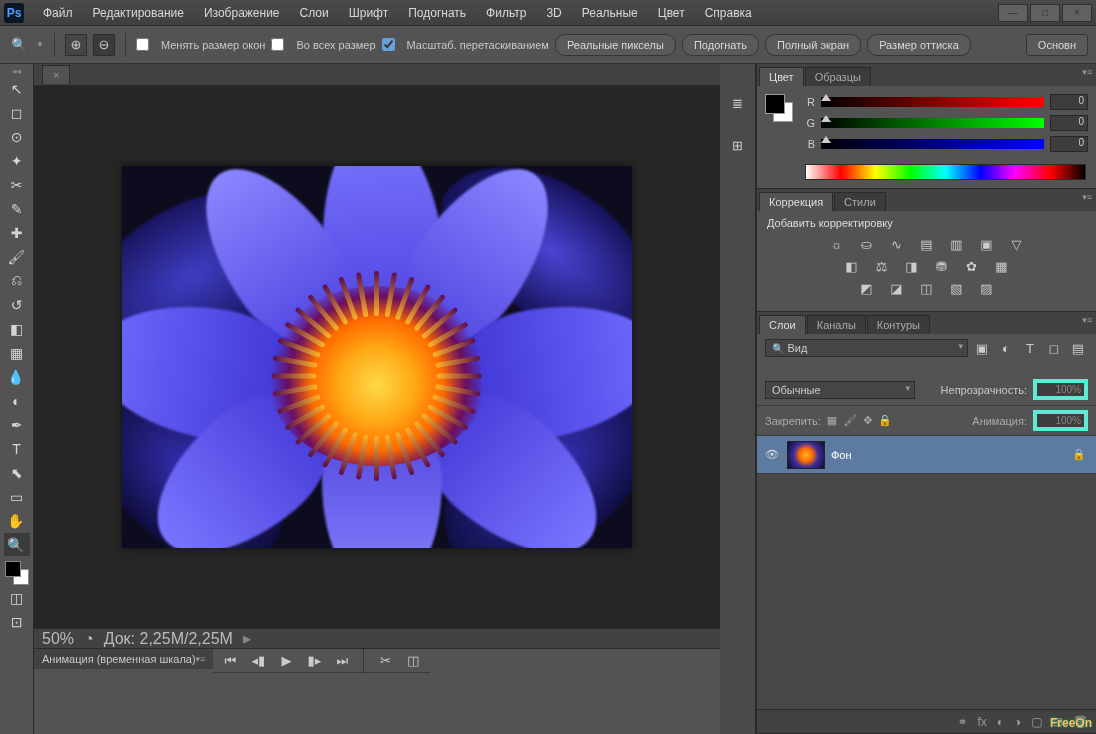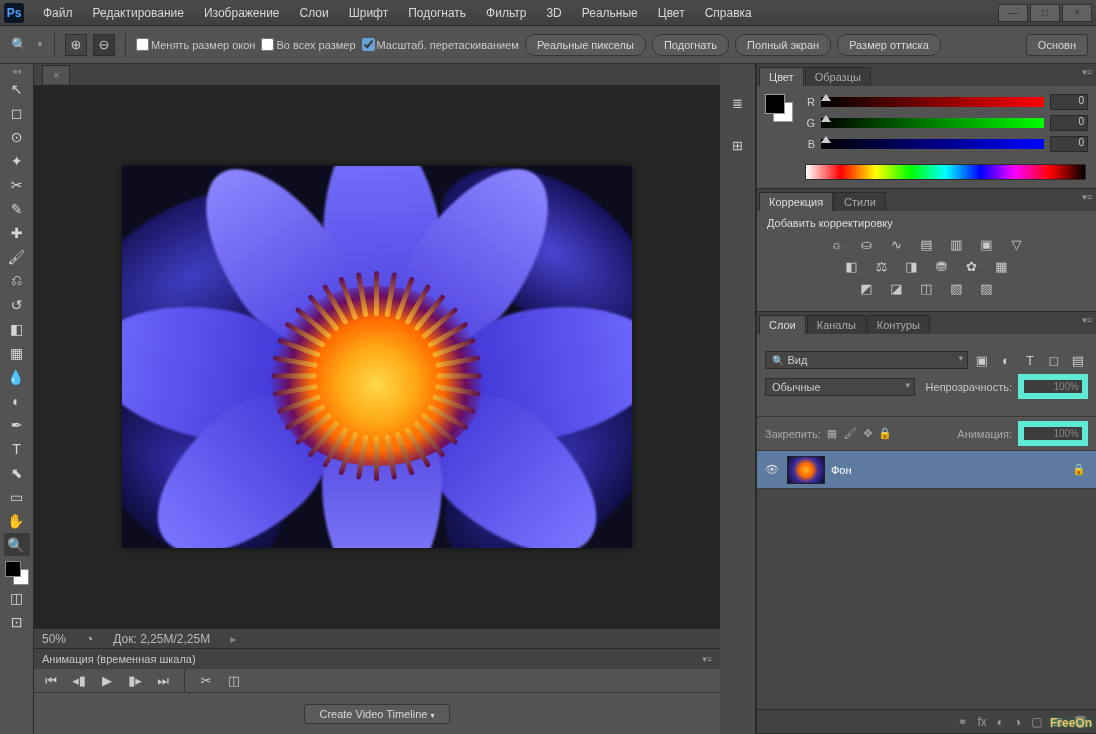--- a/index.html
+++ b/index.html
@@ -7,40 +7,40 @@
 .titlebar { height:26px; background:linear-gradient(#4b4b4b,#3f3f3f); display:flex; align-items:center; padding:0 4px; border-bottom:1px solid #2a2a2a; }
 .ps-logo { width:20px; height:20px; background:#0b1726; color:#4fa3ff; font-weight:bold; font-size:12px; display:flex; align-items:center; justify-content:center; border-radius:3px; margin-right:10px; }
 .menu { display:flex; gap:2px; }
 .menu-item { padding:3px 9px; font-size:12px; color:#d8d8d8; cursor:pointer; }
 .win-controls { margin-left:auto; display:flex; gap:2px; }
 .win-btn { width:30px; height:18px; background:#616161; border:1px solid #2f2f2f; display:flex; align-items:center; justify-content:center; font-size:10px; color:#333; cursor:pointer; }
 .options-bar { height:38px; background:#535353; border-bottom:1px solid #313131; display:flex; align-items:center; padding:0 8px; gap:6px; }
 .ico { width:22px; height:22px; display:flex; align-items:center; justify-content:center; font-size:13px; color:#ccc; cursor:pointer; border:1px solid transparent; }
 .ico.boxed { background:#454545; border:1px solid #2d2d2d; }
 .sep { width:1px; height:24px; background:#363636; margin:0 4px; }
-.chk { display:flex; align-items:center; gap:2px; font-size:11px; color:#c8c8c8; cursor:pointer; }
+.chk { display:flex; align-items:center; gap:12px; font-size:11px; color:#c8c8c8; cursor:pointer; }
 .chk input { accent-color:#6aa0d8; }
 .btn { background:#5a5a5a; border:1px solid #353535; padding:4px 11px; font-size:11px; color:#d8d8d8; border-radius:10px; cursor:pointer; }
 .main { display:flex; height:calc(100% - 64px); }
 .tools { width:34px; background:#535353; border-right:1px solid #2a2a2a; display:flex; flex-direction:column; align-items:center; padding-top:2px; gap:1px; }
 .tool { width:26px; height:23px; display:flex; align-items:center; justify-content:center; color:#d5d5d5; cursor:pointer; font-size:14px; }
 .color-swatch { width:24px; height:24px; position:relative; margin-top:4px; }
 .fg-sw { width:16px; height:16px; background:#000; border:1px solid #888; position:absolute; top:0; left:0; z-index:2; }
 .bg-sw { width:16px; height:16px; background:#fff; border:1px solid #888; position:absolute; bottom:0; right:0; }
 .doc-area { flex:1; background:#3a3a3a; display:flex; flex-direction:column; min-width:0; }
 .tab-bar { height:22px; background:#424242; display:flex; align-items:center; padding-left:8px; border-bottom:1px solid #2a2a2a; }
 .doc-tab { background:#525252; padding:3px 10px; font-size:11px; color:#ccc; border:1px solid #2a2a2a; border-bottom:none; display:flex; align-items:center; gap:6px; cursor:pointer; }
 .doc-tab span.x { font-size:11px; color:#999; }
 .canvas-wrap { flex:1; background:#262626; display:flex; align-items:center; justify-content:center; position:relative; overflow:hidden; }
 .photo { width:510px; height:382px; background:#0d0c1e; position:relative; overflow:hidden; box-shadow:0 0 8px rgba(0,0,0,.6); }
 .petal { position:absolute; border-radius:50% 50% 50% 50% / 60% 60% 40% 40%; filter:blur(1px); }
 .center-glow { position:absolute; width:220px; height:180px; left:145px; top:120px; background:radial-gradient(circle at 50% 55%, #ffd94a 0%, #ffa915 25%, #ff6b00 45%, #6b0e5e 60%, transparent 72%); border-radius:50%; }
 .stamen { position:absolute; width:5px; height:45px; background:linear-gradient(#5a0e4e,#ffb327); transform-origin:bottom center; border-radius:3px; }
-.status-bar { height:20px; background:#424242; border-top:1px solid #2a2a2a; display:flex; align-items:center; padding:0 8px; gap:20px; font-size:12px; color:#bbb; }
-.timeline { height:86px; background:#535353; border-top:1px solid #2a2a2a; display:flex; flex-direction:column; }
+.status-bar { height:20px; background:#424242; border-top:1px solid #2a2a2a; display:flex; align-items:center; padding:0 8px; gap:10px; font-size:16px; color:#bbb; }
+.timeline { height:86px; background:#535353; border-top:1px solid #2a2a2a; display:flex; }
 .tl-header { height:20px; background:#424242; display:flex; align-items:center; padding:0 8px; font-size:11px; }
 .tl-controls { height:24px; display:flex; align-items:center; gap:6px; padding:0 6px; border-bottom:1px solid #3a3a3a; }
 .tl-body { flex:1; display:flex; align-items:center; justify-content:center; }
 .right-dock { width:340px; background:#535353; border-left:1px solid #2a2a2a; display:flex; flex-direction:column; position:relative; }
 .collapsed-strip { width:36px; background:#4a4a4a; border-right:1px solid #2a2a2a; display:flex; flex-direction:column; align-items:center; padding-top:28px; gap:20px; position:absolute; left:-36px; top:0; bottom:0; }
 .panel { border-bottom:1px solid #2a2a2a; }
 .panel-tabs { height:22px; background:#424242; display:flex; align-items:flex-end; padding-left:2px; position:relative; }
 .ptab { padding:3px 9px; font-size:11px; color:#aaa; background:#3b3b3b; border:1px solid #2a2a2a; border-bottom:none; margin-right:1px; cursor:pointer; }
 .ptab.active { background:#535353; color:#ddd; }
 .panel-menu { position:absolute; right:4px; top:3px; font-size:9px; color:#999; cursor:pointer; }
@@ -53,25 +53,25 @@
 .rgb-row label { width:14px; text-align:right; color:#ccc; }
 .slider-track { flex:1; height:10px; position:relative; cursor:pointer; }
 .tri { position:absolute; left:0; top:-3px; width:0; height:0; border-left:5px solid transparent; border-right:5px solid transparent; border-bottom:7px solid #ccc; }
 .val-box { width:38px; height:16px; background:#3d3d3d; border:1px solid #282828; text-align:right; padding-right:3px; font-size:10px; color:#ccc; }
 .spectrum { height:16px; margin:4px 10px 8px 48px; background:linear-gradient(to right,#fff,#f00,#ff0,#0f0,#0ff,#00f,#f0f,#f00,#000); border:1px solid #2a2a2a; cursor:crosshair; }
 .adj-panel { padding:6px 10px 10px; }
 .adj-title { font-size:11px; font-weight:normal; color:#ddd; margin-bottom:6px; }
 .adj-row { display:flex; gap:10px; justify-content:center; margin:4px 0; }
 .adj-ico { width:20px; height:18px; color:#ccc; display:flex; align-items:center; justify-content:center; cursor:pointer; font-size:13px; }
 .layers-panel { flex:1; display:flex; flex-direction:column; min-height:0; }
-.layer-opts { padding:17px 8px; display:flex; flex-direction:column; gap:5px; font-size:11px; border-bottom:1px solid #3a3a3a; }
+.layer-opts { padding:5px 8px; display:flex; flex-direction:column; gap:22px; font-size:11px; border-bottom:1px solid #3a3a3a; }
 .lo-row { display:flex; align-items:center; gap:6px; }
 .dropdown { flex:0 0 auto; background:#454545; border:1px solid #2d2d2d; padding:2px 18px 2px 6px; font-size:11px; color:#ccc; position:relative; cursor:pointer; }
 .dropdown::after { content:"▾"; position:absolute; right:4px; top:1px; font-size:9px; color:#999; }
-.spin { width:70px; background:#3d3d3d; border:6px solid #5eead4; padding:1px 3px; font-size:10px; color:#888; text-align:right; }
+.spin { width:55px; background:#3d3d3d; border:4px solid #5eead4; padding:1px 3px; font-size:10px; color:#888; text-align:right; }
 .lock-row { display:flex; align-items:center; gap:6px; padding:4px 8px; border-bottom:1px solid #3a3a3a; font-size:11px; color:#aaa; }
 .lock-icons { display:flex; gap:6px; }
 .layer-list { flex:1; background:#474747; overflow-y:auto; }
 .layer-item { height:38px; background:#5d7aa0; display:flex; align-items:center; gap:6px; padding:0 6px; border-bottom:1px solid #3a3a3a; cursor:pointer; }
 .eye { width:18px; text-align:center; color:#ddd; }
 .thumb { width:38px; height:28px; border:1px solid #222; background:radial-gradient(circle at 50% 50%, #ffb327 0%, #ff6b00 30%, #3d2e9e 55%, #0e0c2a 100%); }
 .layer-name { font-size:11px; color:#fff; flex:1; }
 .lock-ic { color:#cfcfcf; padding-right:4px; }
 .panel-footer { height:24px; background:#424242; border-top:1px solid #2a2a2a; display:flex; align-items:center; justify-content:flex-end; gap:10px; padding:0 8px; font-size:12px; color:#999; }
 .small-ico { cursor:pointer; }
@@ -241,25 +241,20 @@
       <div class="tl-controls">
         <div class="ico">⏮</div>
         <div class="ico">◂▮</div>
         <div class="ico">▶</div>
         <div class="ico">▮▸</div>
         <div class="ico">⏭</div>
         <div class="sep"></div>
         <div class="ico">✂</div>
         <div class="ico">◫</div>
       </div>
-      <div class="tl-body">
-        <div class="btn" style="border-radius:3px;padding:3px 14px">
-          <span>Create Video Timeline</span> <span style="font-size:8px">▾</span>
-        </div>
-      </div>
     </div>
   </div>
 
   <div class="collapsed-strip" style="position:relative;left:0">
     <div class="ico">≣</div>
     <div class="ico">⊞</div>
   </div>
 
   <div class="right-dock">
 

